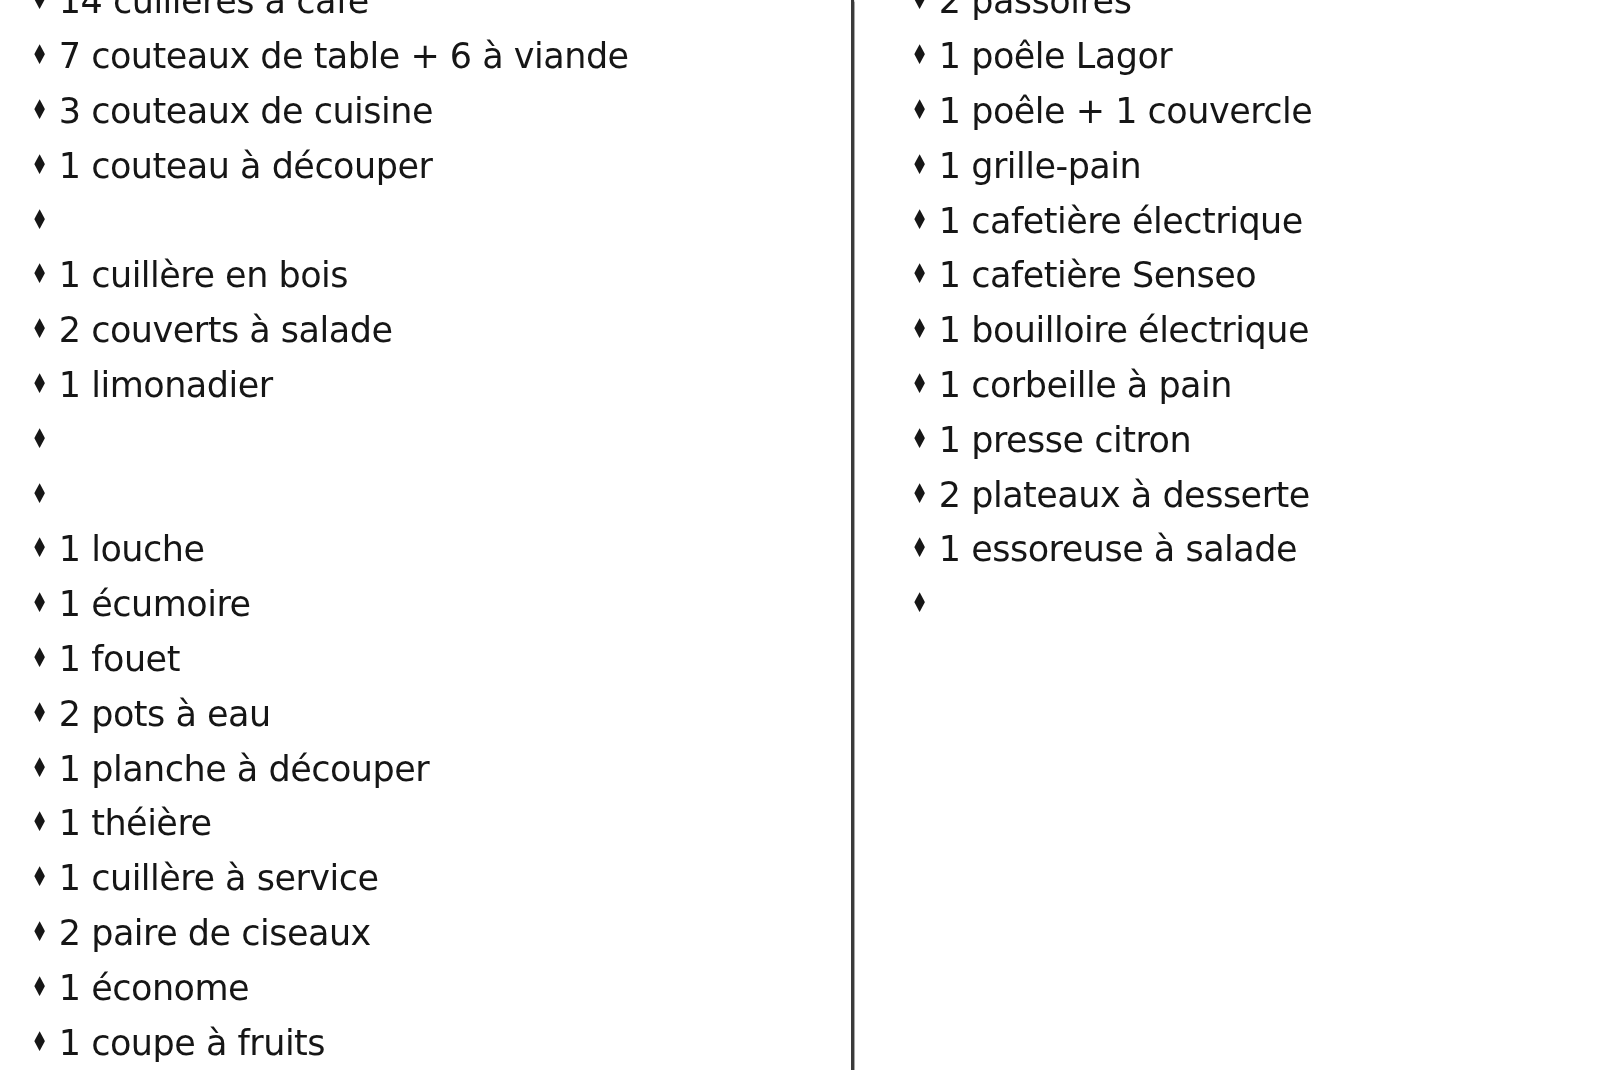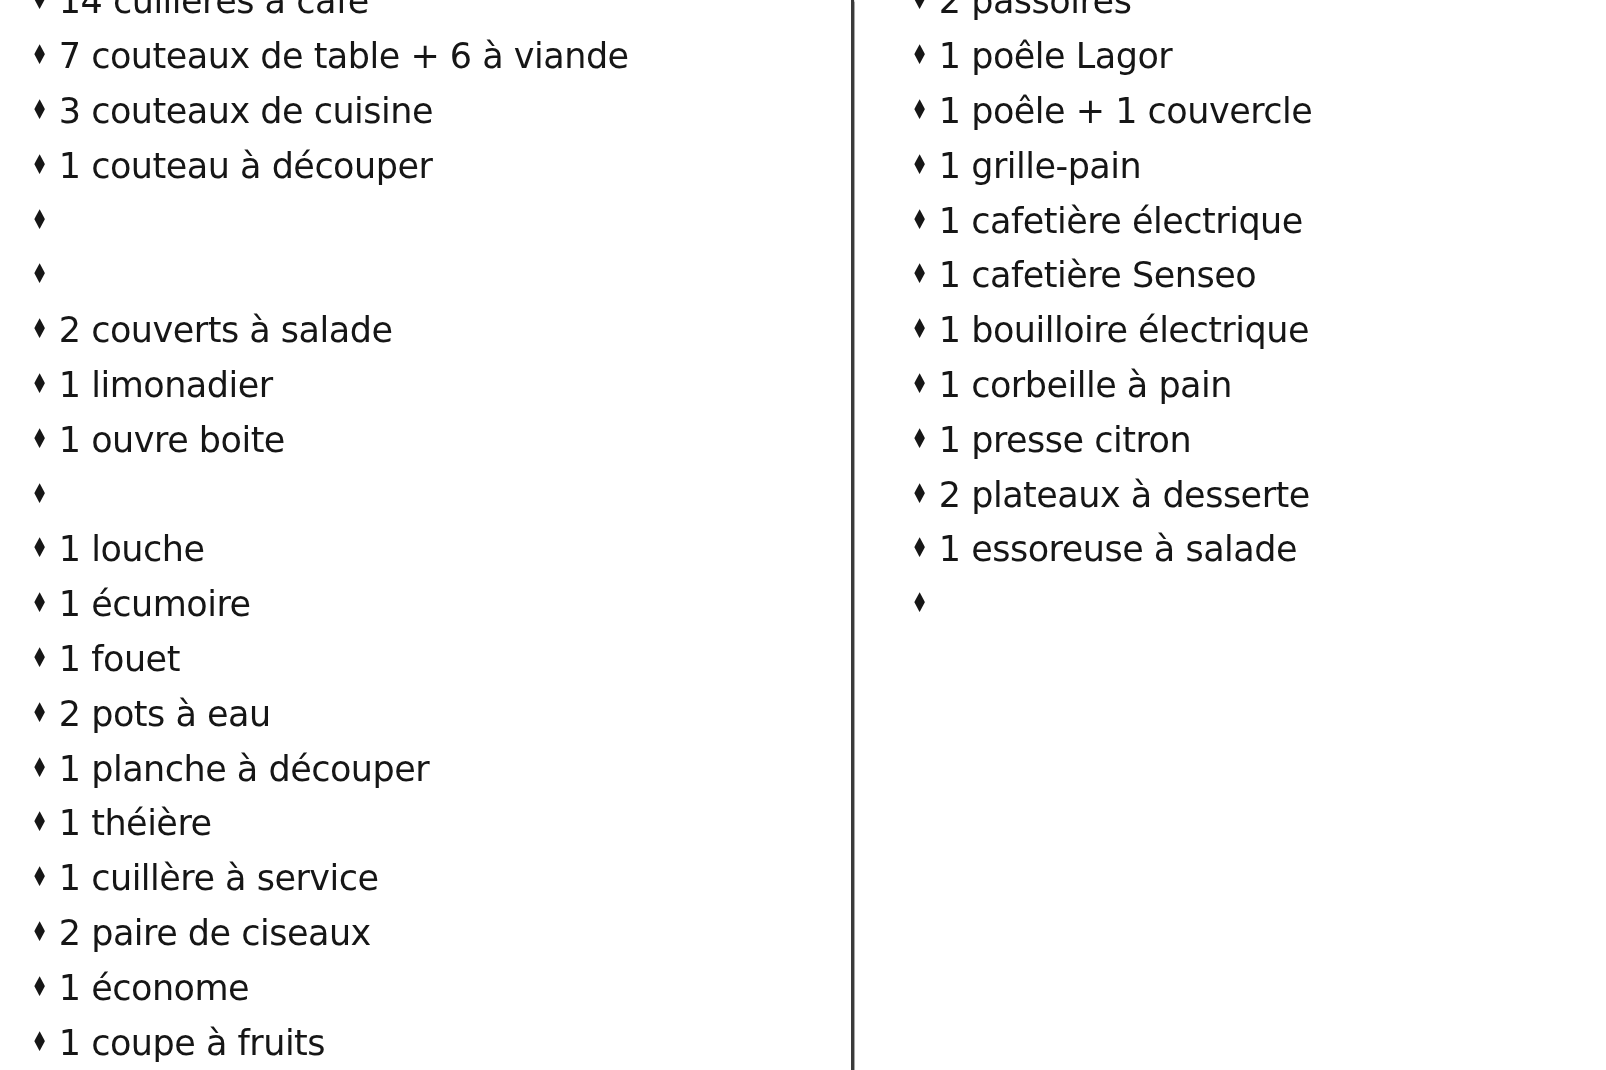--- a/index.html
+++ b/index.html
@@ -83,32 +83,32 @@
         </li>
         <li class="line">
           <span class="bullet">♦</span>
           <span class="item-text">1 couteau à découper</span>
         </li>
         <li class="line">
           <span class="bullet">♦</span>
         </li>
         <li class="line">
           <span class="bullet">♦</span>
+          <span class="item-text">1 cuillère en bois</span>
         </li>
         <li class="line">
           <span class="bullet">♦</span>
           <span class="item-text">2 couverts à salade</span>
         </li>
         <li class="line">
           <span class="bullet">♦</span>
           <span class="item-text">1 limonadier</span>
         </li>
         <li class="line">
           <span class="bullet">♦</span>
-          <span class="item-text">1 ouvre boite</span>
         </li>
         <li class="line">
           <span class="bullet">♦</span>
         </li>
         <li class="line">
           <span class="bullet">♦</span>
           <span class="item-text">1 louche</span>
         </li>
         <li class="line">
           <span class="bullet">♦</span>

